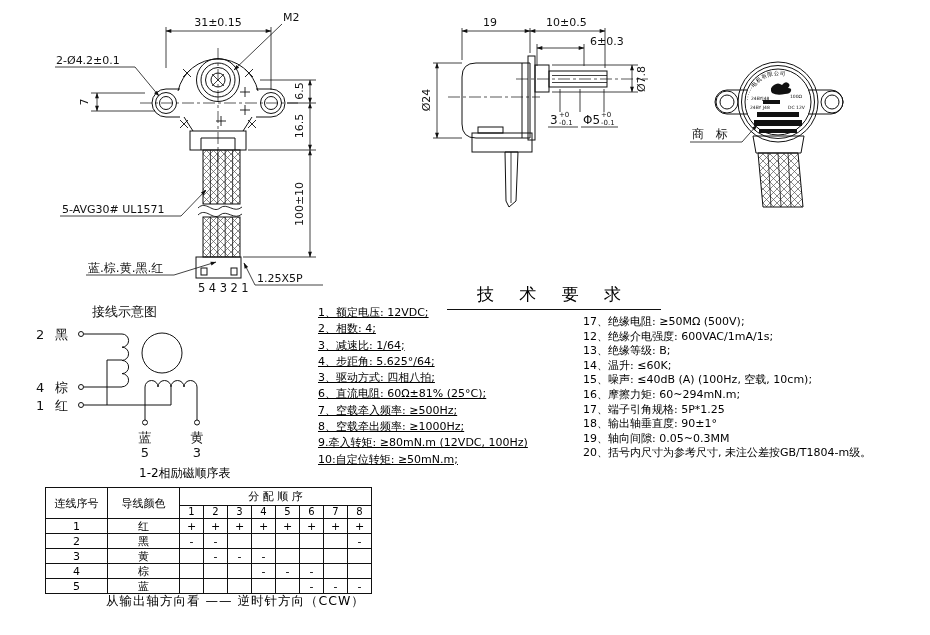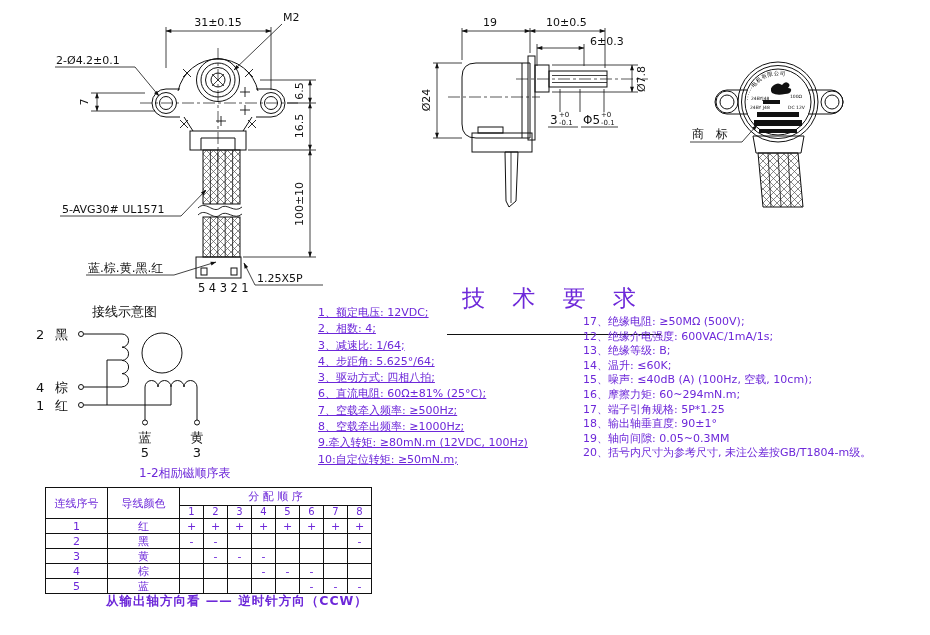--- a/index.html
+++ b/index.html
@@ -1,39 +1,39 @@
 <!DOCTYPE html>
 <html><head>
 <meta charset="utf-8">
 <style>
   * { box-sizing: border-box; }
   html,body { margin:0; padding:0; background:#fff; }
   #page {
     position:relative; width:930px; height:635px; background:#ffffff;
-    font-family:"DejaVu Sans", sans-serif; color:#6d28d9; overflow:hidden;
+    font-family:"DejaVu Sans", sans-serif; color:#000000; overflow:hidden;
   }
   svg text { font-family:"DejaVu Sans", sans-serif; fill:#111; }
   .abs { position:absolute; }
   
   .tech-title {
     position:absolute; left:447px; top:283px; width:214px; text-align:center;
-    font-size:23px; letter-spacing:10px; border-bottom:1.4px solid #111; padding-bottom:20px;
+    font-size:17px; letter-spacing:10px; border-bottom:1.4px solid #111; padding-bottom:3px;
     white-space:nowrap;
   }
   .tech-col { position:absolute; font-size:11px; white-space:nowrap; }
   .tech-col.left  { left:318px; top:305px; line-height:16.3px;text-decoration:underline; }
   .tech-col.right { left:583px; top:315px; line-height:14.6px; }
   
   .seq-title { position:absolute; left:139px; top:465px; font-size:12px; white-space:nowrap; }
   .seq-table { position:absolute; left:45px; top:487px; border-collapse:collapse; table-layout:fixed; }
   .seq-table td { border:1px solid #111; text-align:center; font-size:11px; padding:0; line-height:1; }
   .seq-table tr.hd1 td { height:18px; }
   .seq-table tr.hd2 td { height:13px; font-size:10px; }
   .seq-table tr.dr  td { height:15px; }
-  .footnote { position:absolute; left:106px; top:593px; font-size:12.5px; font-weight:bold;
+  .footnote { position:absolute; left:106px; top:593px; font-size:12.5px; font-weight:normal;
               letter-spacing:1px; white-space:nowrap; }
 </style>
 </head>
 <body>
 
 <div id="page">
 
 <svg width="930" height="635" viewBox="0 0 930 635" class="abs" style="left:0;top:0">
   <defs>
     <marker id="arw" viewBox="0 0 10 10" refX="9.5" refY="5" markerWidth="11" markerHeight="7" orient="auto-start-reverse">

